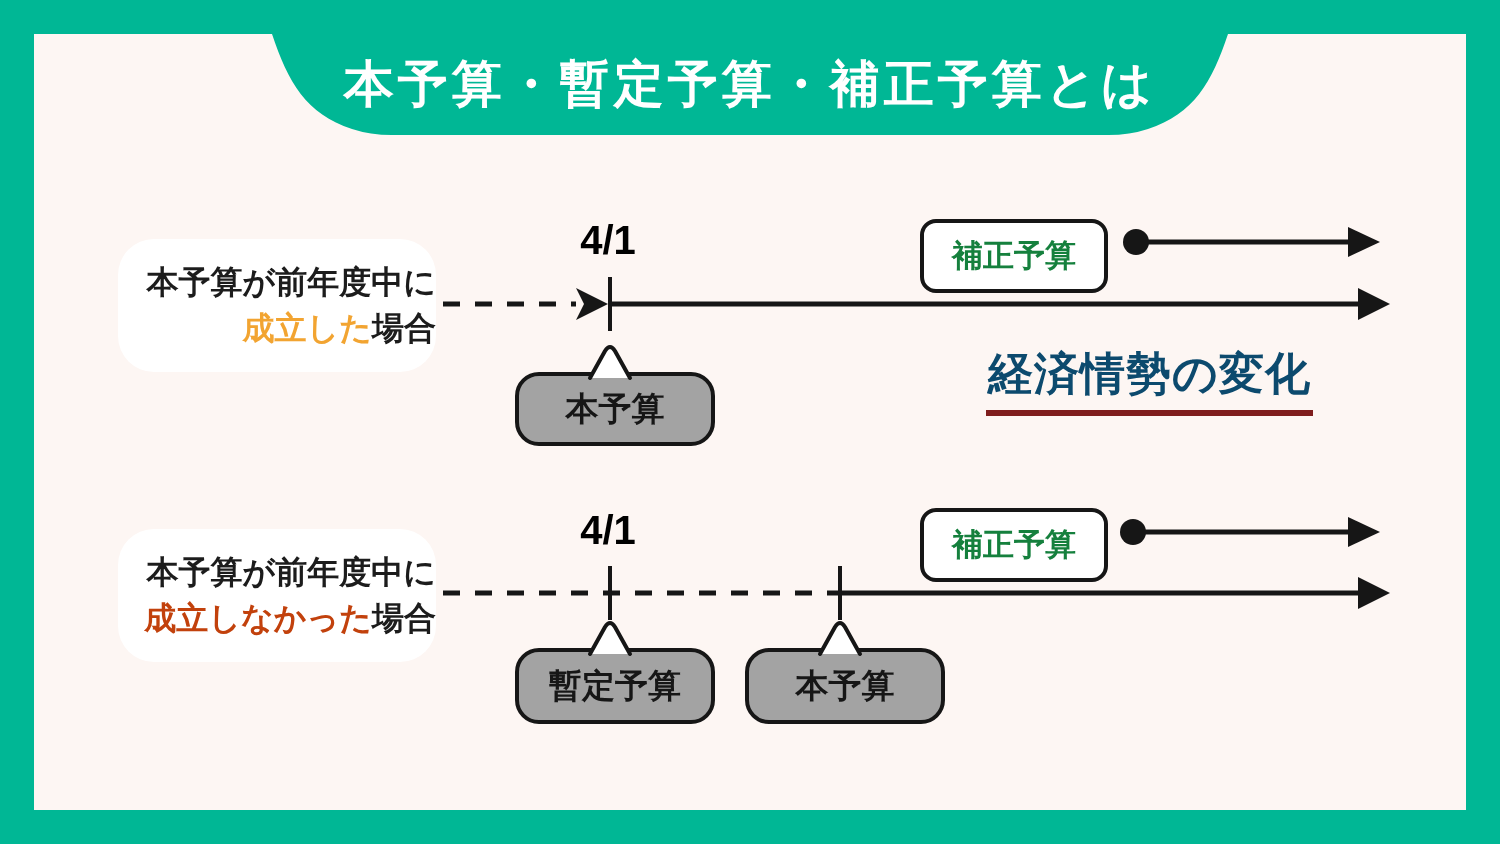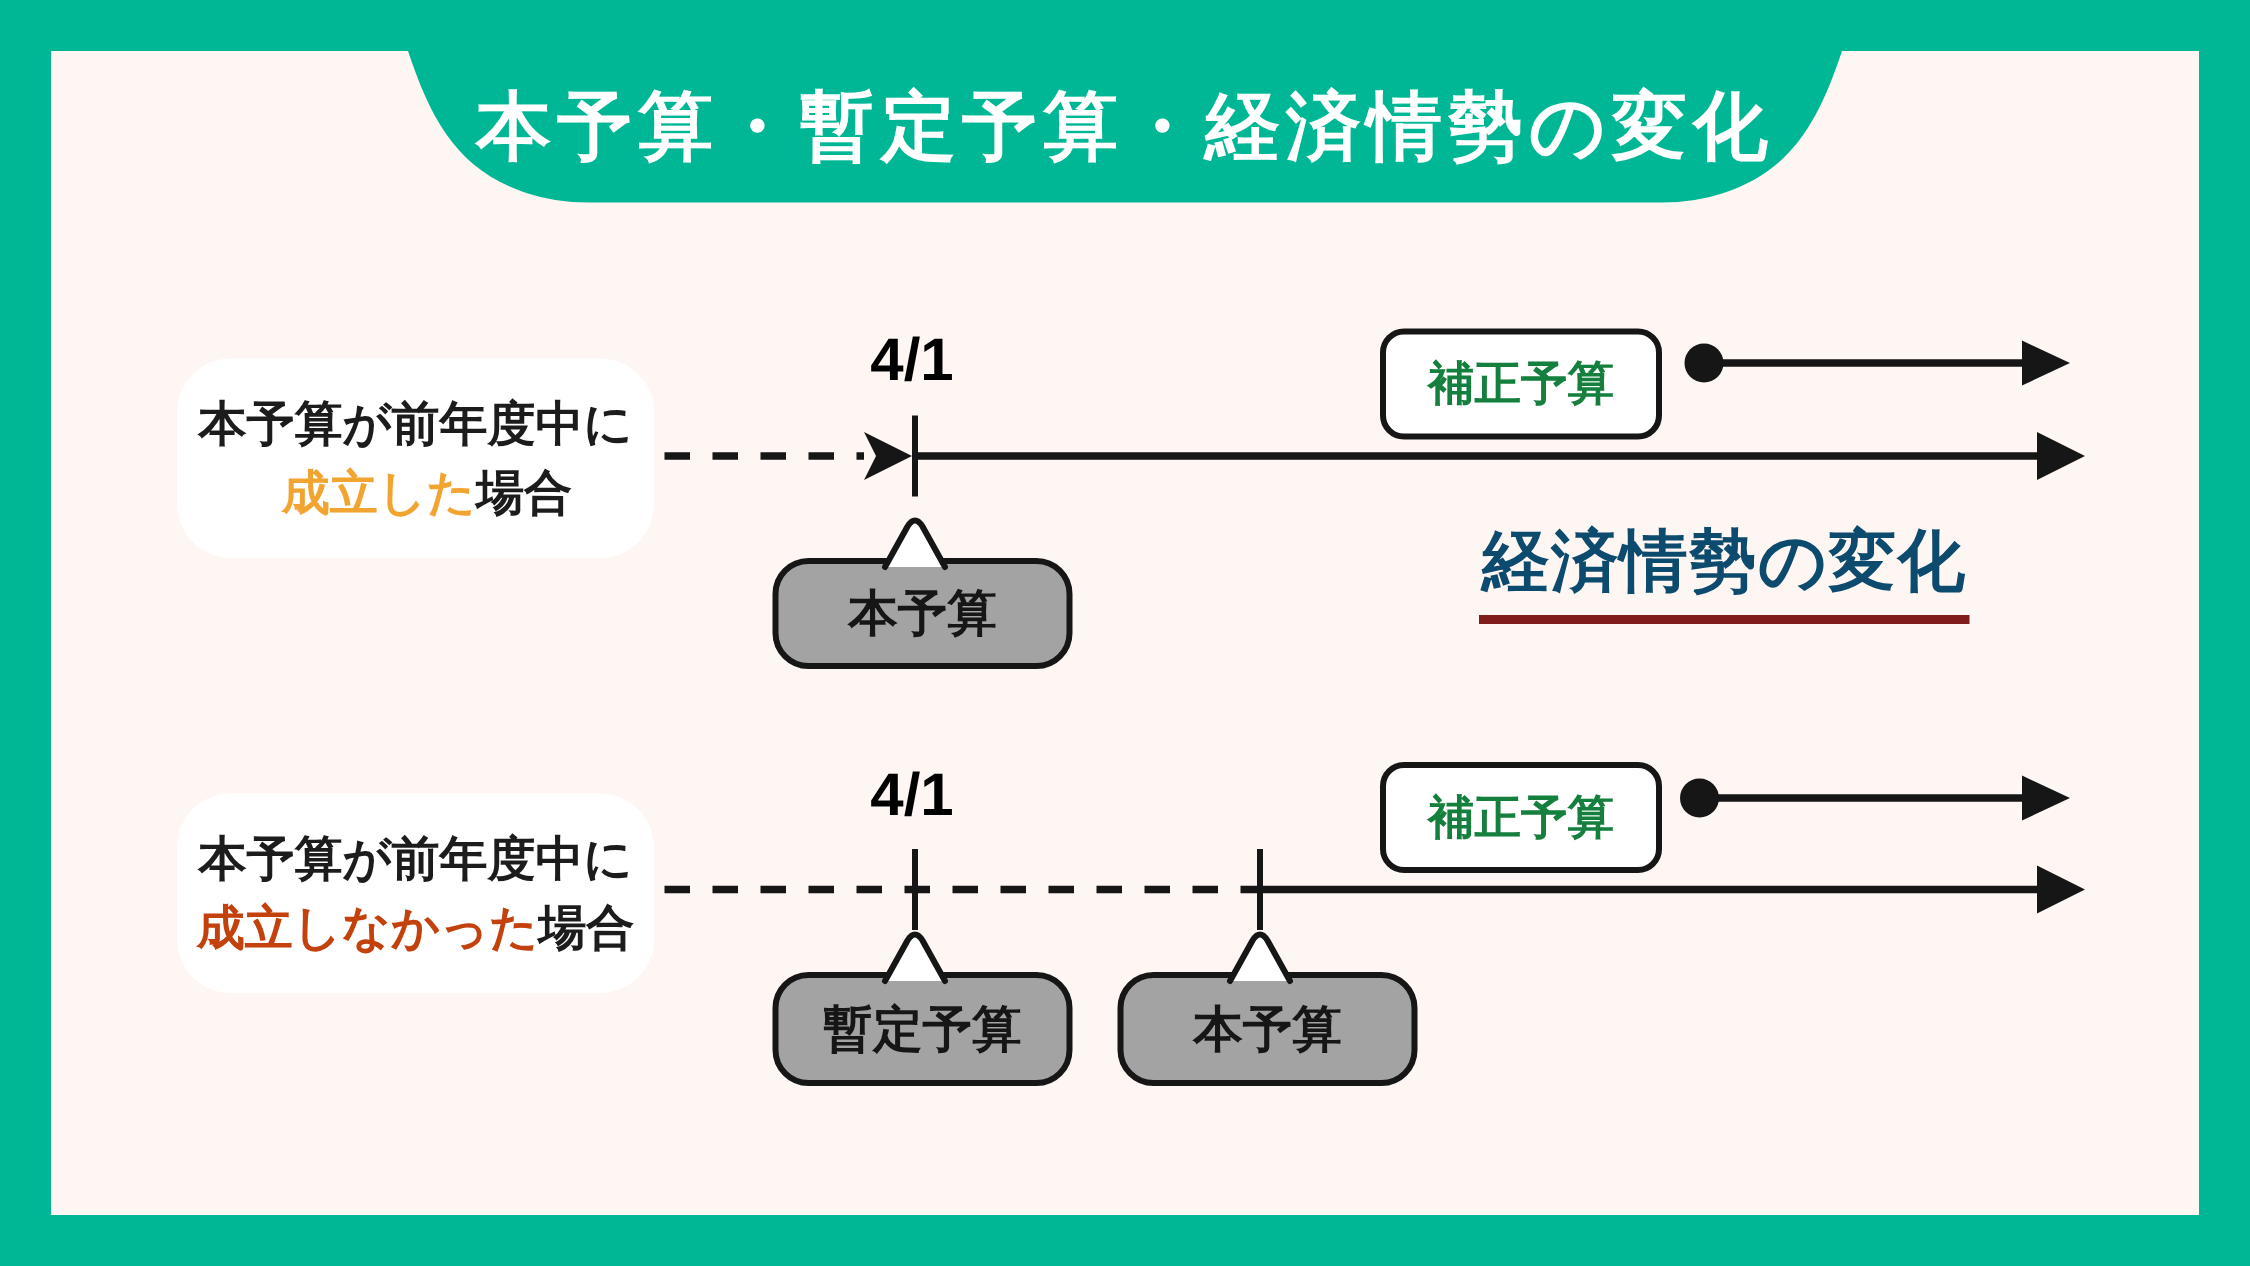--- a/index.html
+++ b/index.html
@@ -21,21 +21,21 @@
   .banner-svg{position:absolute;left:0;top:34px;width:1500px;height:104px;display:block;}
   .banner-path{fill:#00B795;}
   .title{
     position:absolute;left:0;top:34px;width:1500px;height:100px;
     display:flex;align-items:center;justify-content:center;
     color:#ffffff;font-size:50px;font-weight:bold;letter-spacing:4px;
   }
   
   .case-box{
     background:#ffffff;border-radius:36px;
-    display:flex;flex-direction:column;align-items:center;justify-content:center;
+    display:flex;flex-direction:column;align-items:flex-end;justify-content:center;
     font-size:32px;font-weight:bold;color:#1c1c1c;line-height:1.42;
     text-align:center;
   }
   .case-box .hl-orange{color:#F2A431;margin-left:15px;}
   .case-box .hl-purple{color:#c2410c;}
   
   .date-label{
     width:120px;text-align:center;
     font-size:40px;font-weight:bold;color:#000000;
   }
@@ -69,21 +69,21 @@
 </style>
 </head>
 <body>
 
 <div class="frame">
   <div class="canvas"></div>
 
   <svg class="banner-svg" viewBox="0 0 1500 104" aria-hidden="true">
     <path class="banner-path" d="M 272,0 C 288,48 306,80 352,95 Q 370,101 392,101 L 1108,101 Q 1130,101 1148,95 C 1194,80 1212,48 1228,0 Z"></path>
   </svg>
-  <div class="title">本予算・暫定予算・経済情勢の変化</div>
+  <div class="title">本予算・暫定予算・補正予算とは</div>
 
   <svg class="lines-svg" viewBox="0 0 1500 844" aria-hidden="true">
 
     <line class="ln-dash" x1="443" y1="304" x2="576" y2="304"></line>
     <polygon class="arrow" points="576,288 608,304 576,320 584,304"></polygon>
     <line class="tick" x1="610" y1="277" x2="610" y2="331"></line>
     <line class="ln" x1="610" y1="304" x2="1364" y2="304"></line>
     <polygon class="arrow" points="1358,288 1390,304 1358,320"></polygon>
     <circle class="dot" cx="1136" cy="242" r="13"></circle>
     <line class="ln" x1="1136" y1="242" x2="1352" y2="242"></line>

